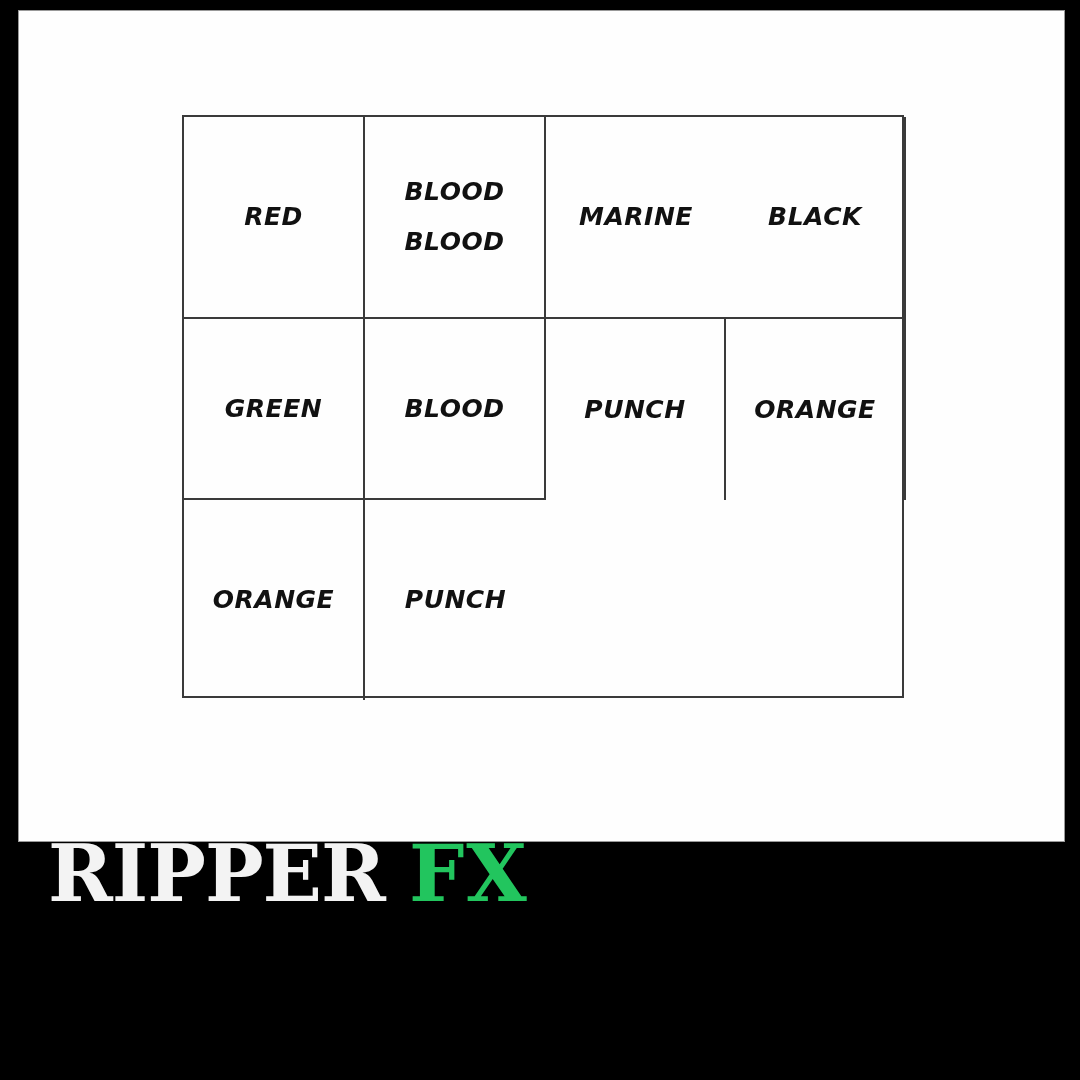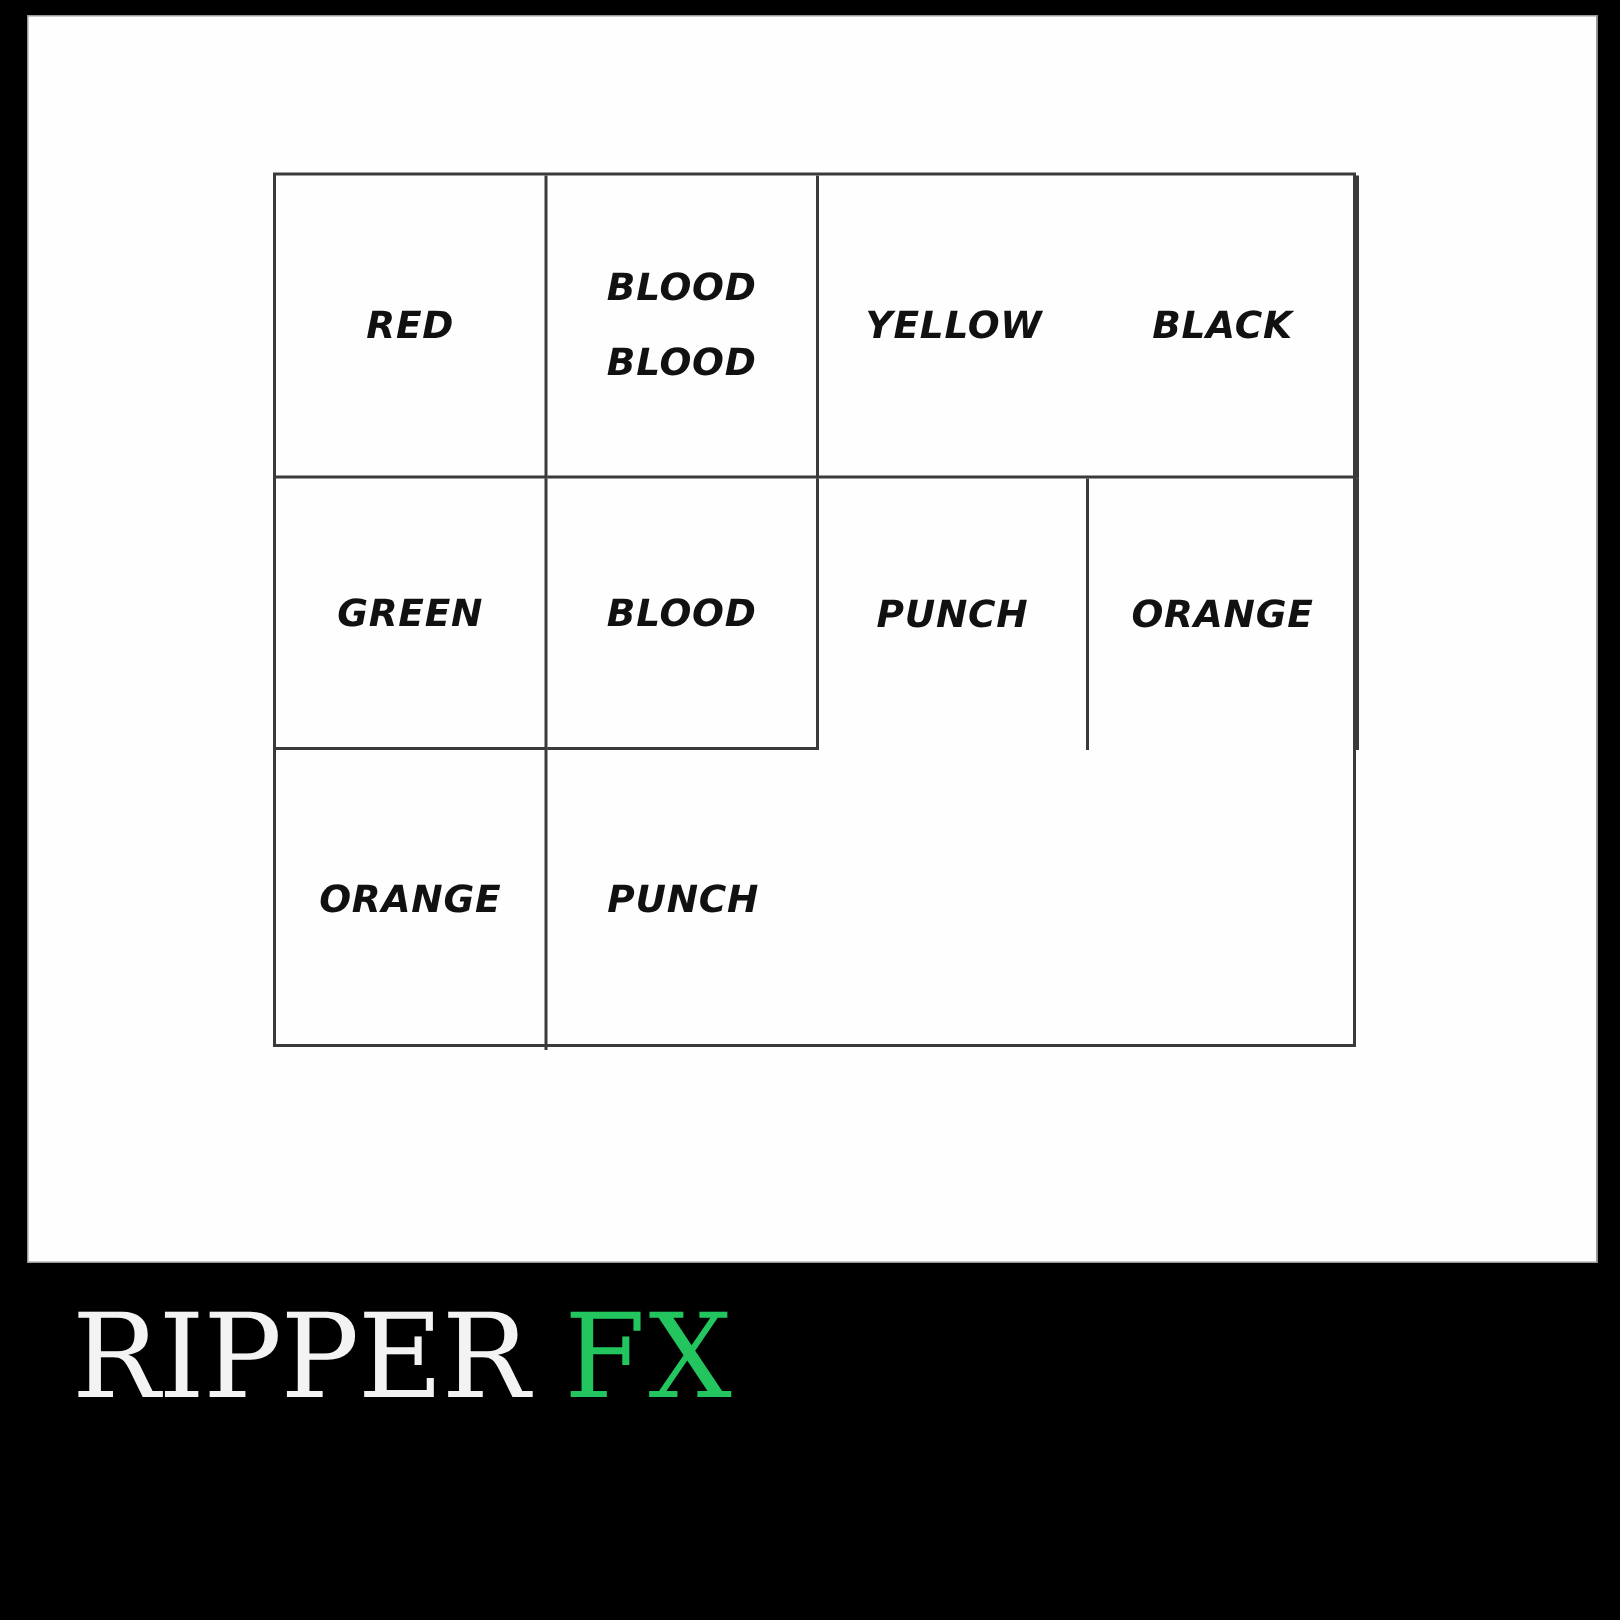--- a/index.html
+++ b/index.html
@@ -24,43 +24,43 @@
       display: flex; flex-direction: column; align-items: center; justify-content: center;
       box-sizing: border-box;
     }
     .cell.lastcol { border-right: none; }
     .cell.lastrow { border-bottom: none; }
     .cell span {
       font-style: italic; font-weight: bold; font-size: 25px; color: #111;
       letter-spacing: 0.5px; line-height: 50px;
     }
     .logo {
-      position: absolute; left: 48px; top: 860px; height: 120px;
+      position: absolute; left: 48px; top: 828px; height: 120px;
       display: flex; align-items: baseline;
-      font-family: "DejaVu Serif", serif; font-weight: normal;
+      font-family: "DejaVu Serif", serif; font-weight: bold;
     }
     .logo .w { color: #f3f3f3; font-size: 78px; letter-spacing: -1px; }
     .logo .r { color: #22c55e; font-size: 78px; margin-left: 24px; letter-spacing: 2px; }
   </style>
 </head>
 <body>
 
 <div class="panel">
 </div>
 
 <div class="grid">
   <div class="cell">
       <span>RED</span>
     </div>
   <div class="cell">
       <span>BLOOD</span>
       <span>BLOOD</span>
     </div>
   <div class="cell lastcol">
-      <span>YELLOW</span>
+      <span>MARINE</span>
     </div>
 
   <div class="cell">
       <span>BLACK</span>
     </div>
   <div class="cell">
       <span>GREEN</span>
     </div>
   <div class="cell">
       <span>BLOOD</span>

